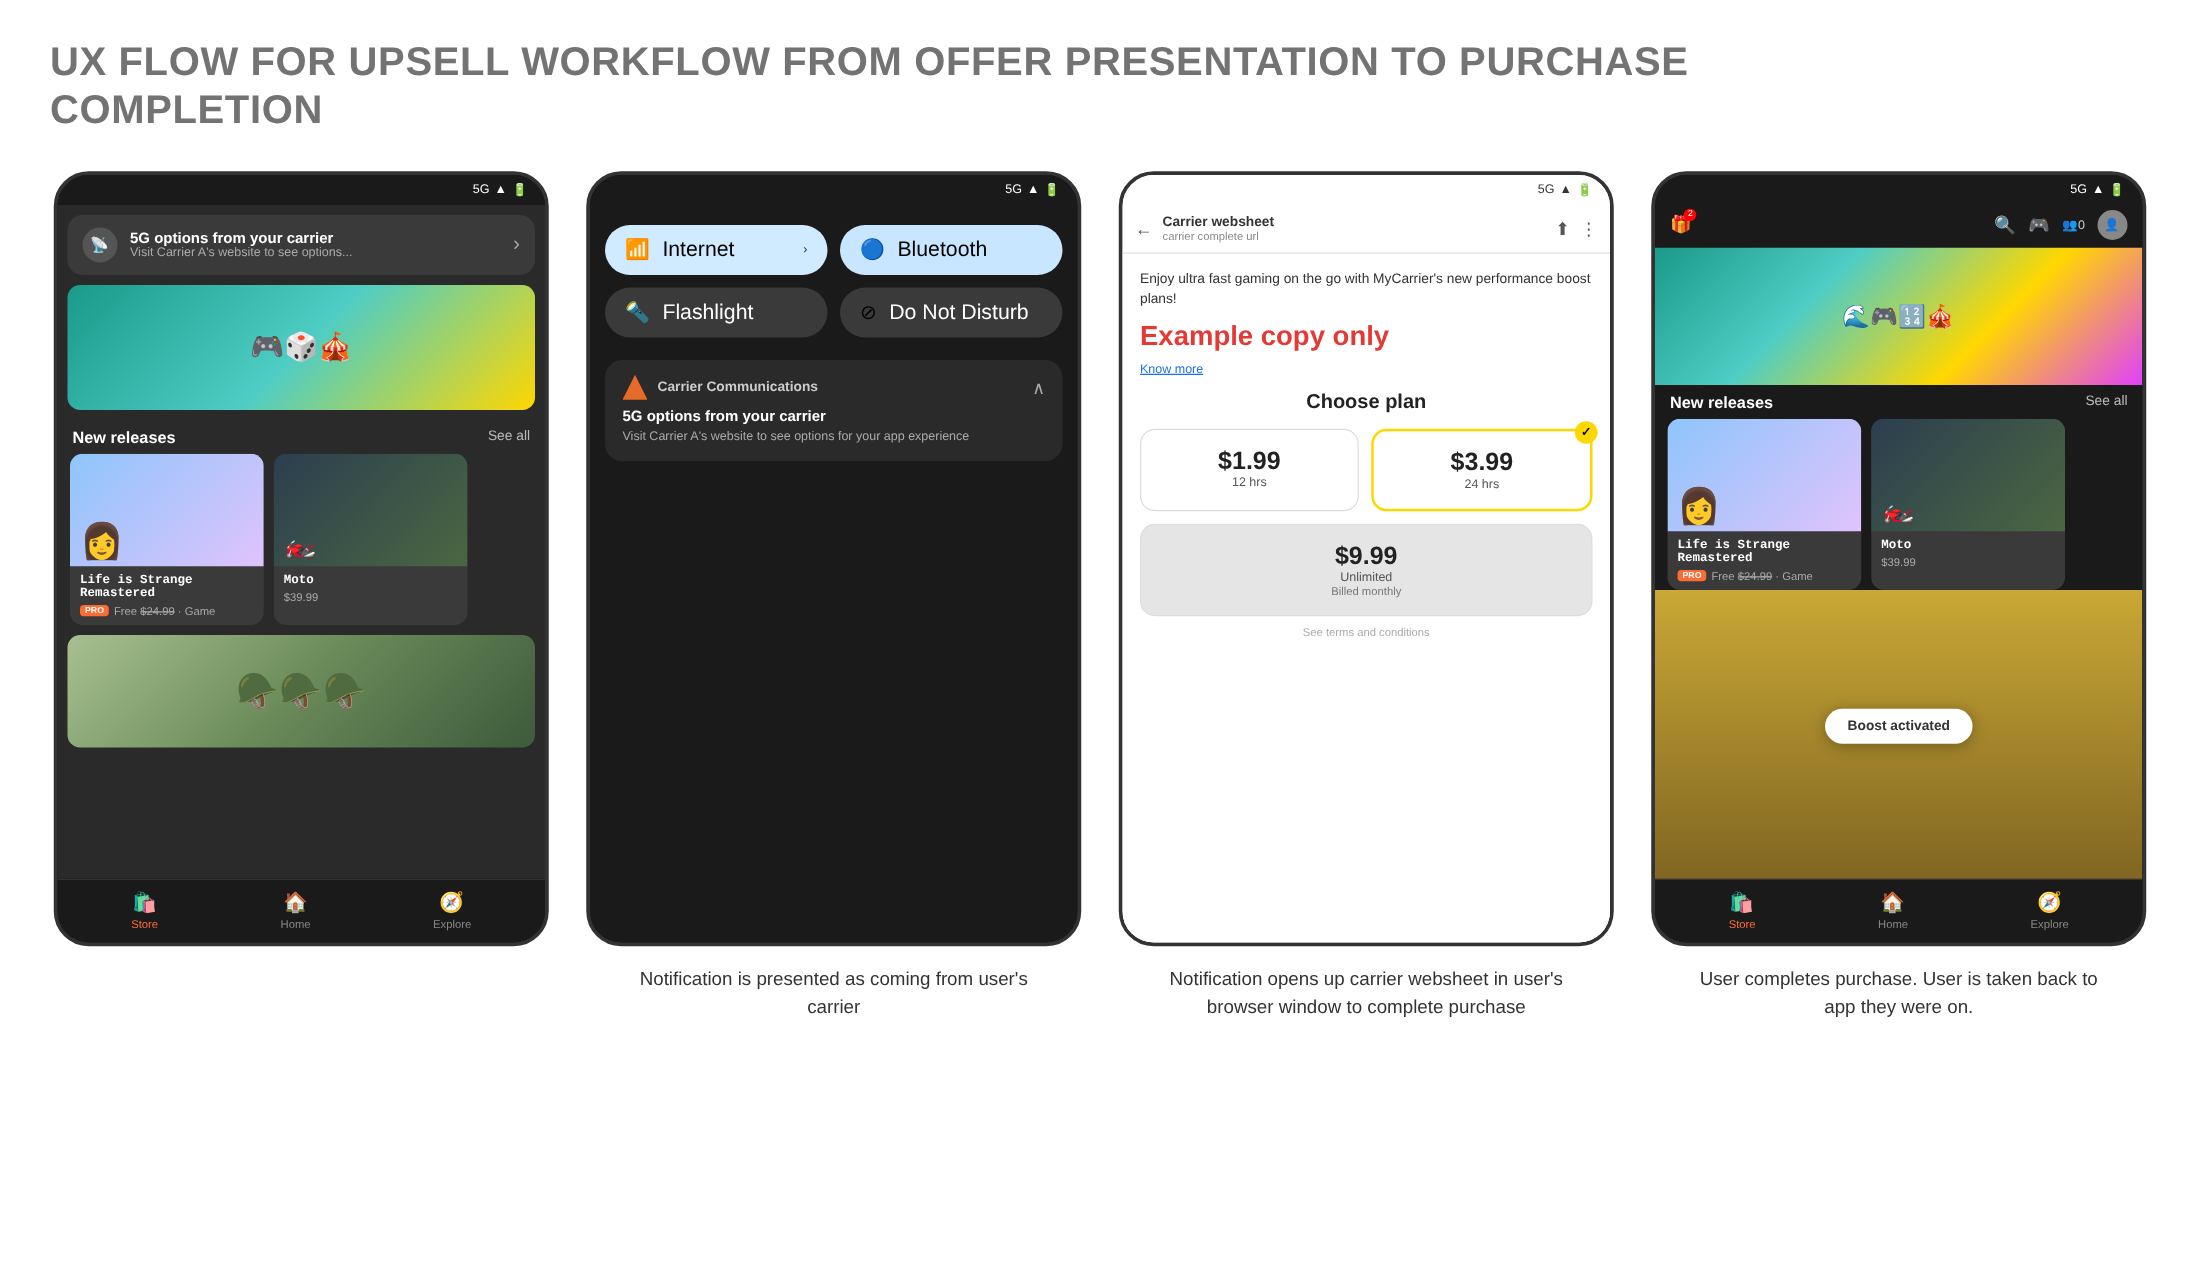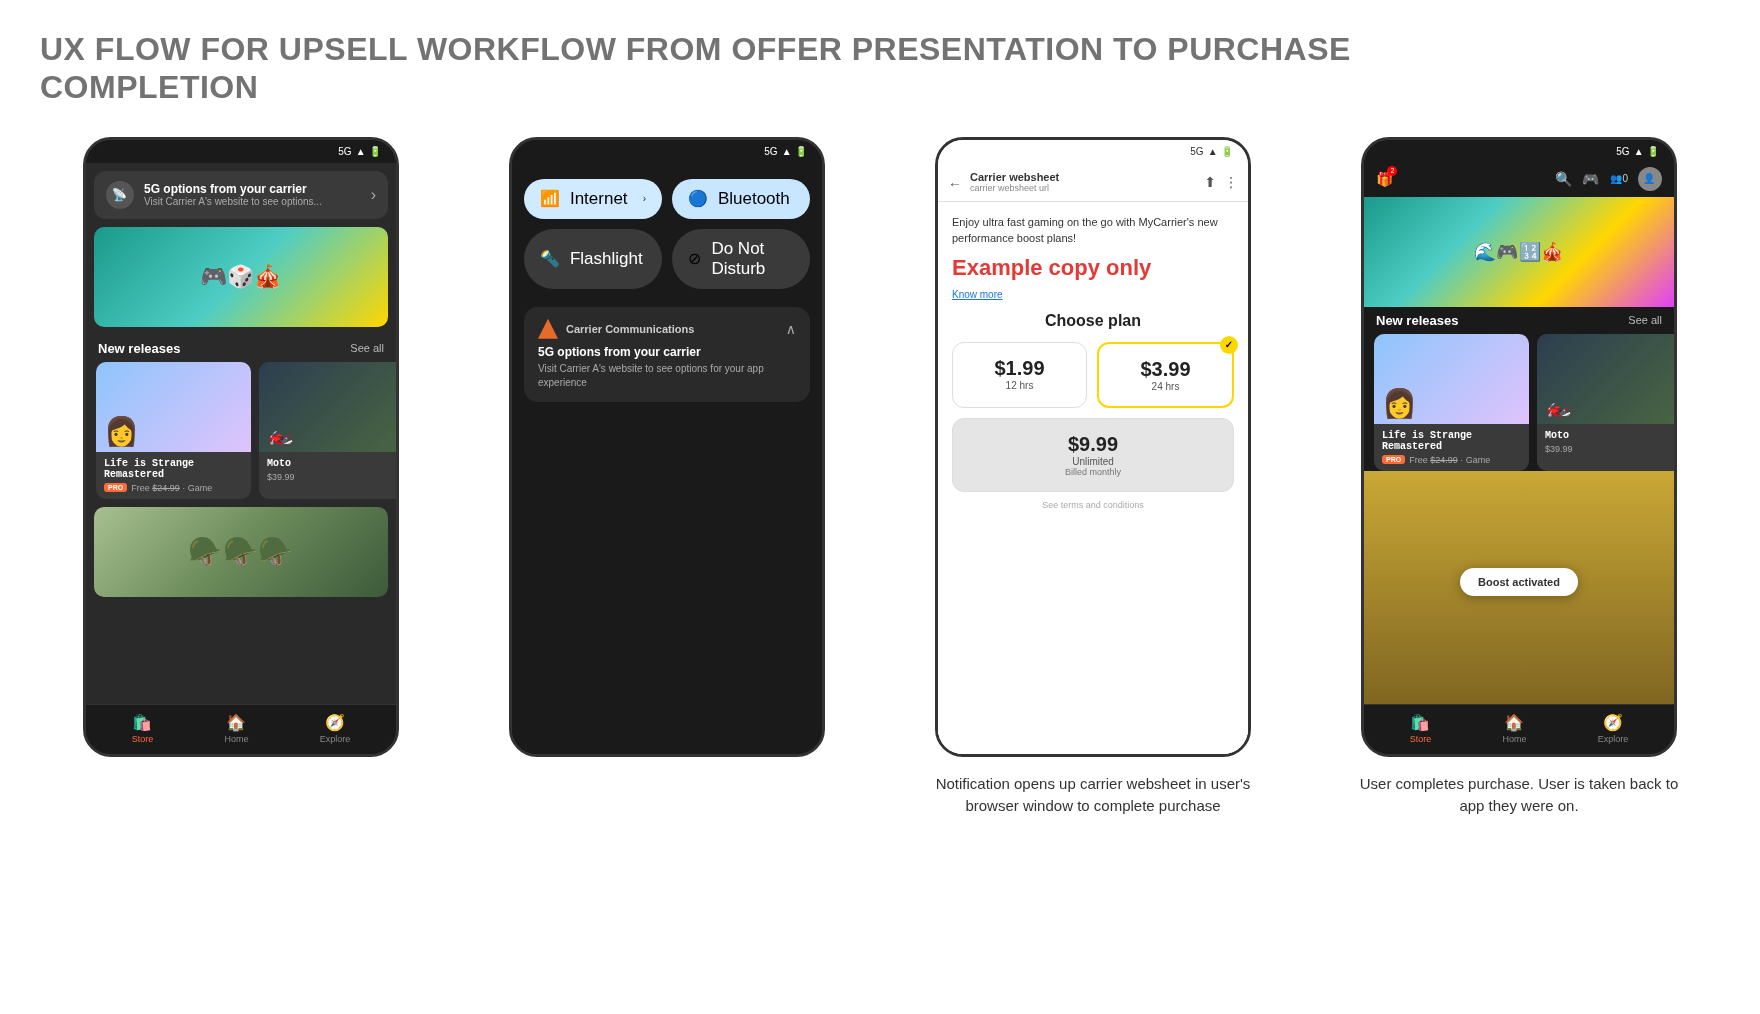--- a/index.html
+++ b/index.html
@@ -24,21 +24,21 @@
       gap: 24px;
       align-items: flex-start;
     }
     .flow-step {
       flex: 1;
       display: flex;
       flex-direction: column;
       align-items: center;
     }
     .phone-frame {
-      width: 316px;
+      width: 396px;
       height: 620px;
       background: #1a1a1a;
       border-radius: 28px;
       overflow: hidden;
       position: relative;
       display: flex;
       flex-direction: column;
       border: 3px solid #333;
     }
     .phone-status-bar {
@@ -517,37 +517,38 @@
               <div class="cn-icon"></div>
               <span class="cn-app">Carrier Communications</span>
             </div>
             <span class="cn-expand">∧</span>
           </div>
           <div class="cn-title">5G options from your carrier</div>
           <div class="cn-desc">Visit Carrier A's website to see options for your app experience</div>
         </div>
       </div>
     </div>
+    <p class="step-description">Notification is presented as coming from user's carrier</p>
   </div>
 
   <div class="flow-step">
     <div class="phone-frame phone3-frame">
       <div class="phone-status-bar" style="background:#fff;">
         <div class="status-icons" style="color:#333;">
           <span>5G</span>
           <span>▲</span>
           <span>🔋</span>
         </div>
       </div>
 
       <div class="browser-bar">
         <span class="browser-back">←</span>
         <div class="browser-url-block">
           <div class="browser-title-text">Carrier websheet</div>
-          <div class="browser-url-text">carrier websheet url</div>
+          <div class="browser-url-text">carrier complete url</div>
         </div>
         <span class="browser-share">⬆</span>
         <span class="browser-more">⋮</span>
       </div>
 
       <div class="phone3-content">
         <div class="websheet-content">
           <div class="ws-promo">Enjoy ultra fast gaming on the go with MyCarrier's new performance boost plans!</div>
           <div class="ws-example-overlay">Example copy only</div>
           <div class="ws-know-more">Know more</div>

